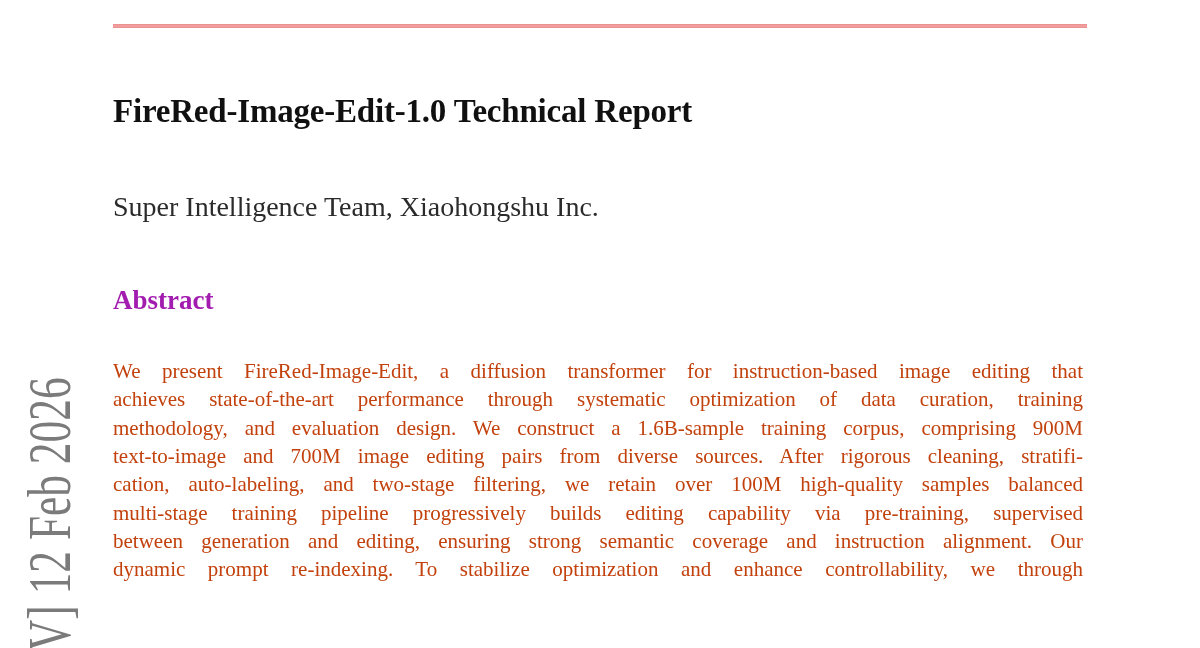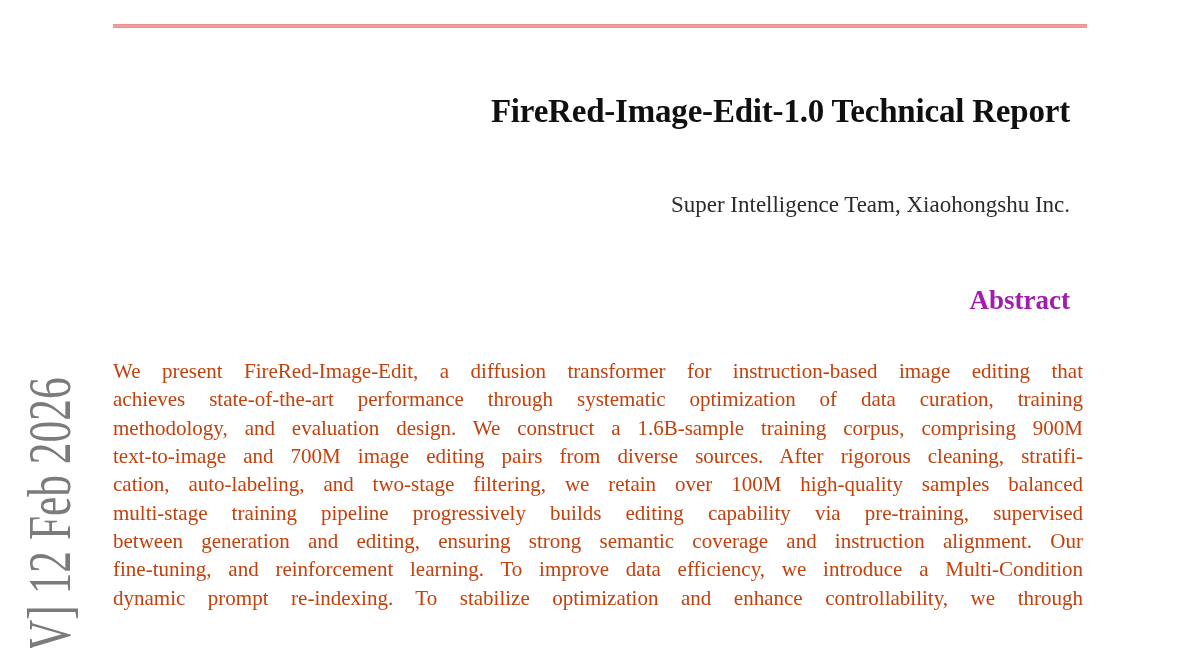--- a/index.html
+++ b/index.html
@@ -23,37 +23,37 @@
     top: 24px;
     width: 974px;
     height: 4px;
     background: linear-gradient(180deg,
       #f2a3a3 0px, #e87e7e 1px, #f6bcbc 2px, #e87e7e 3px, #f2a3a3 4px);
   }
 
   
   .col {
     position: absolute;
-    left: 100px;
+    left: 113px;
     width: 970px;
-    text-align: right;
+    text-align: left;
   }
 
   .paper-title {
     top: 93px;
     font-size: 33px;
     font-weight: bold;
     color: #101010;
     line-height: 1.1;
     letter-spacing: -0.2px;
   }
 
   .paper-authors {
     top: 192px;
-    font-size: 23px;
+    font-size: 28px;
     color: #2b2b2b;
     line-height: 1.1;
   }
 
   .abstract-heading {
     top: 286px;
     font-size: 27px;
     font-weight: bold;
     color: #a21caf;
     line-height: 1.1;
@@ -110,21 +110,20 @@
   <div class="col abstract-heading">Abstract</div>
 
   <div class="abstract-body">
     <div class="abs-line">We present FireRed-Image-Edit, a diffusion transformer for instruction-based image editing that</div>
     <div class="abs-line">achieves state-of-the-art performance through systematic optimization of data curation, training</div>
     <div class="abs-line">methodology, and evaluation design. We construct a 1.6B-sample training corpus, comprising 900M</div>
     <div class="abs-line">text-to-image and 700M image editing pairs from diverse sources. After rigorous cleaning, stratifi-</div>
     <div class="abs-line">cation, auto-labeling, and two-stage filtering, we retain over 100M high-quality samples balanced</div>
     <div class="abs-line">multi-stage training pipeline progressively builds editing capability via pre-training, supervised</div>
     <div class="abs-line">between generation and editing, ensuring strong semantic coverage and instruction alignment. Our</div>
-    <div class="abs-line">fine-tuning, and reinforcement learning. To improve data efficiency, we introduce a Multi-Condition</div>
     <div class="abs-line">dynamic prompt re-indexing. To stabilize optimization and enhance controllability, we through</div>
   </div>
 
   <div class="watermark-anchor">
     <span class="watermark-text">V] 12 Feb 2026</span>
   </div>
 
 </div>
 
 </body></html>

